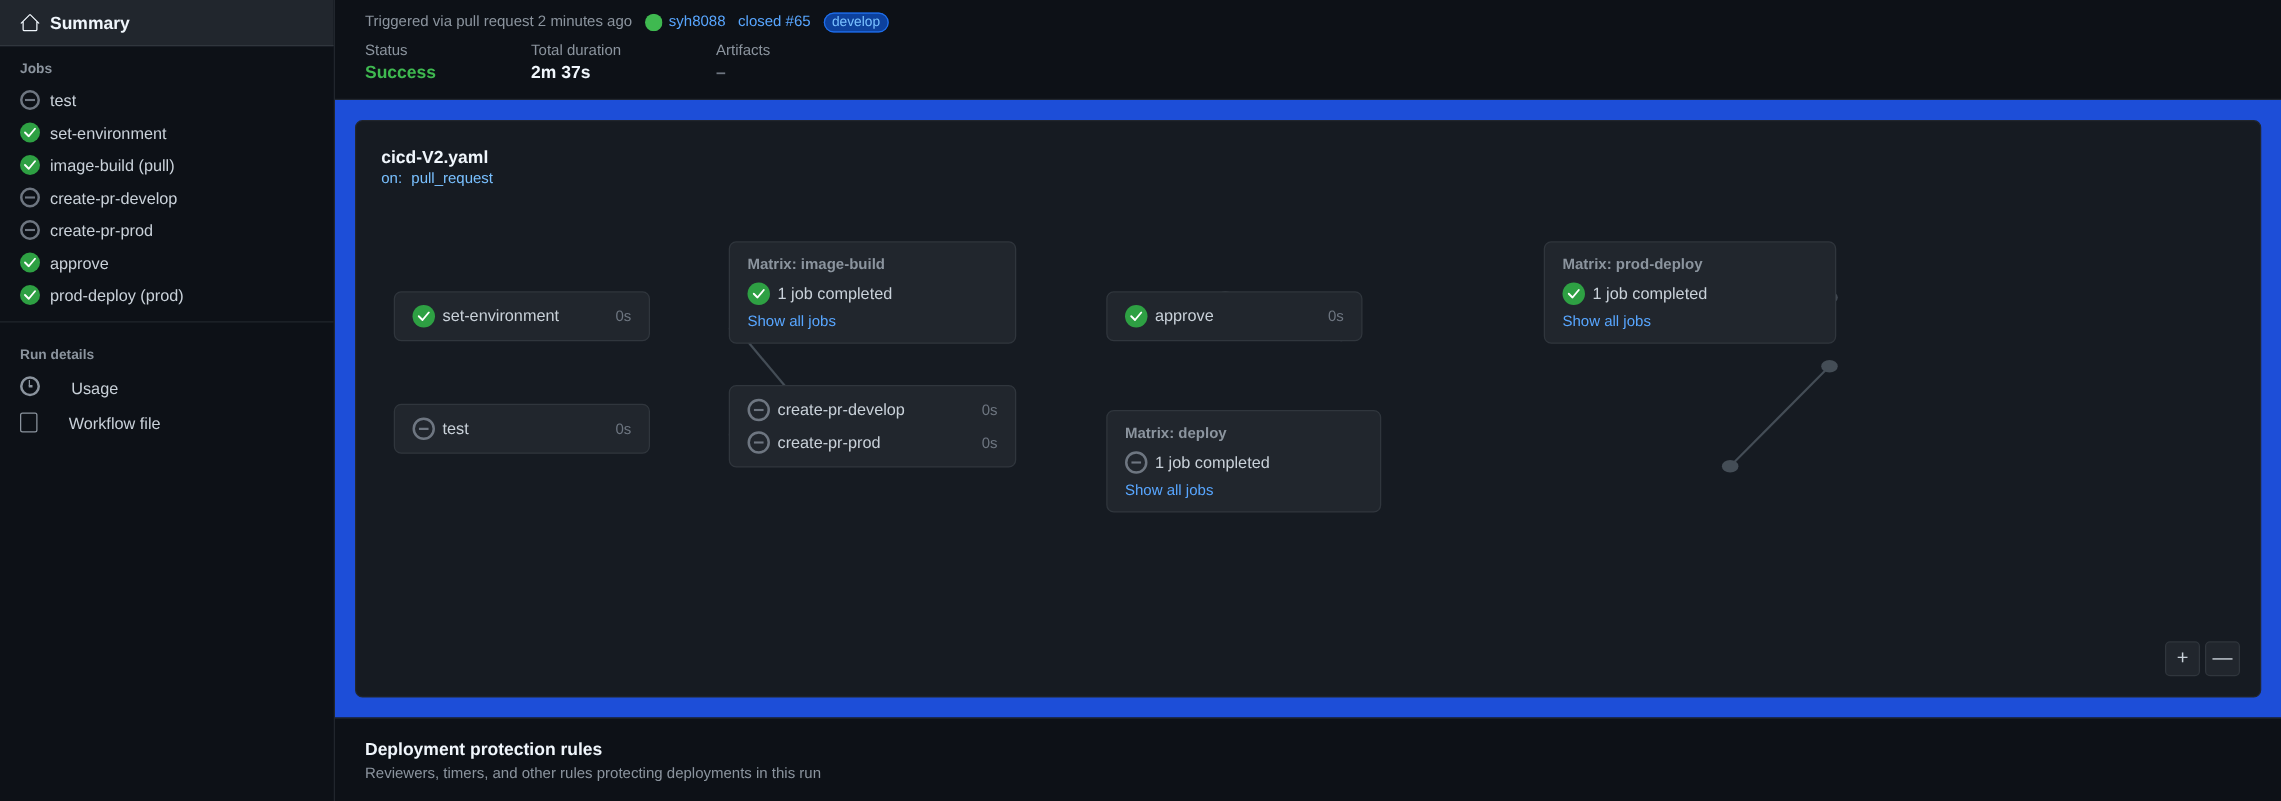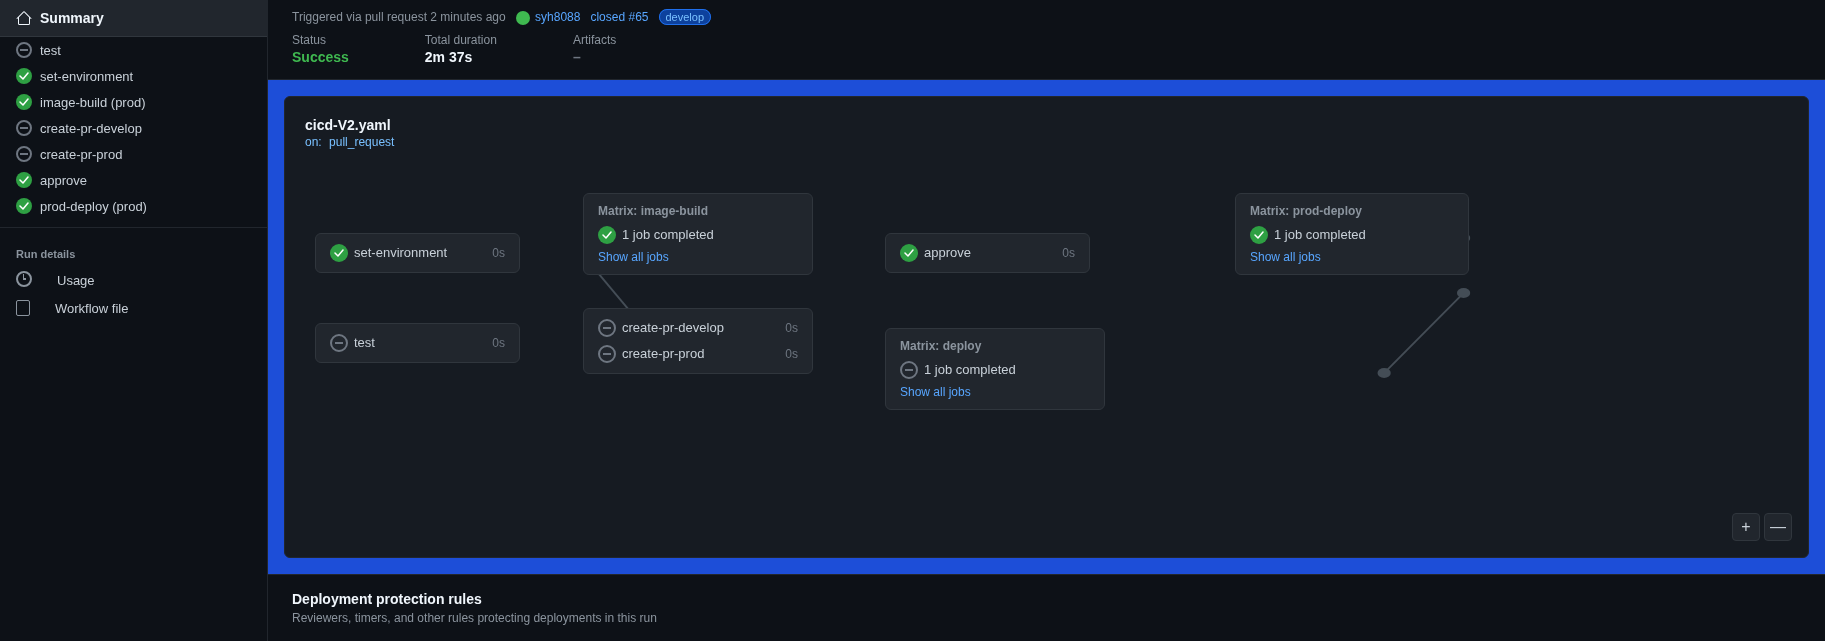--- a/index.html
+++ b/index.html
@@ -385,20 +385,21 @@
 <body>
 
 <aside class="sidebar">
   <div class="sidebar-summary">
     <svg class="home-house" viewBox="0 0 16 16" fill="currentColor">
       <path d="M8.707 1.5a1 1 0 0 0-1.414 0L.646 8.146a.5.5 0 0 0 .708.708L2 8.207V13.5A1.5 1.5 0 0 0 3.5 15h9a1.5 1.5 0 0 0 1.5-1.5V8.207l.646.647a.5.5 0 0 0 .708-.708L8.707 1.5zM13 7.207V13.5a.5.5 0 0 1-.5.5h-9a.5.5 0 0 1-.5-.5V7.207l5-5 5 5z"></path>
     </svg>
     <span>Summary</span>
   </div>
 
+  <div class="sidebar-section-label">Jobs</div>
 
   <div class="sidebar-item">
     <span class="icon">
       <div class="skip-circle">
         <svg width="8" height="2" viewBox="0 0 8 2" fill="#6e7681">
             <rect width="8" height="2"></rect>
           </svg>
       </div>
     </span>
     <span>test</span>
@@ -416,21 +417,21 @@
   </div>
 
   <div class="sidebar-item">
     <span class="icon">
       <div class="checkmark-circle">
         <svg width="10" height="8" viewBox="0 0 10 8" fill="none">
             <path d="M1 4l3 3 5-6" stroke="white" stroke-width="1.5" stroke-linecap="round" stroke-linejoin="round"></path>
           </svg>
       </div>
     </span>
-    <span>image-build (prod)</span>
+    <span>image-build (pull)</span>
   </div>
 
   <div class="sidebar-item">
     <span class="icon">
       <div class="skip-circle">
         <svg width="8" height="2" viewBox="0 0 8 2" fill="#6e7681">
             <rect width="8" height="2"></rect>
           </svg>
       </div>
     </span>

